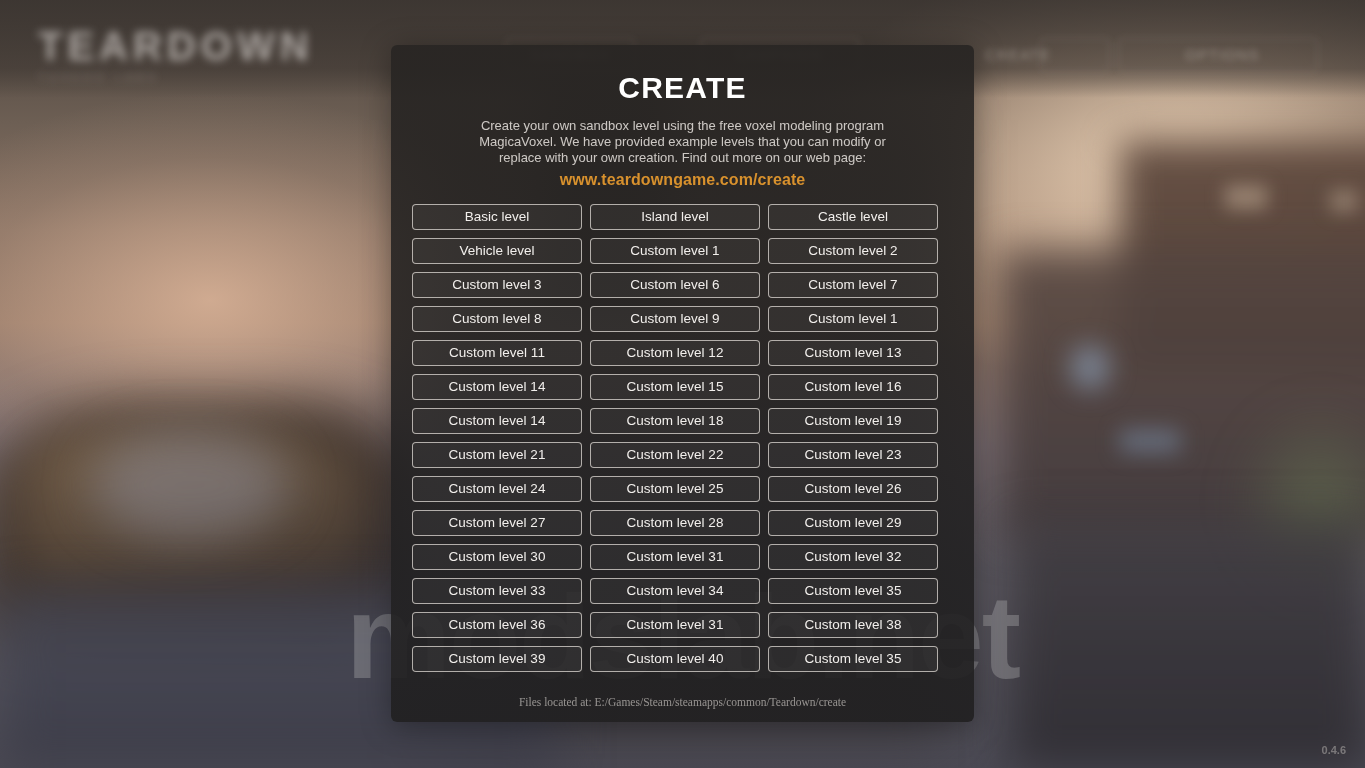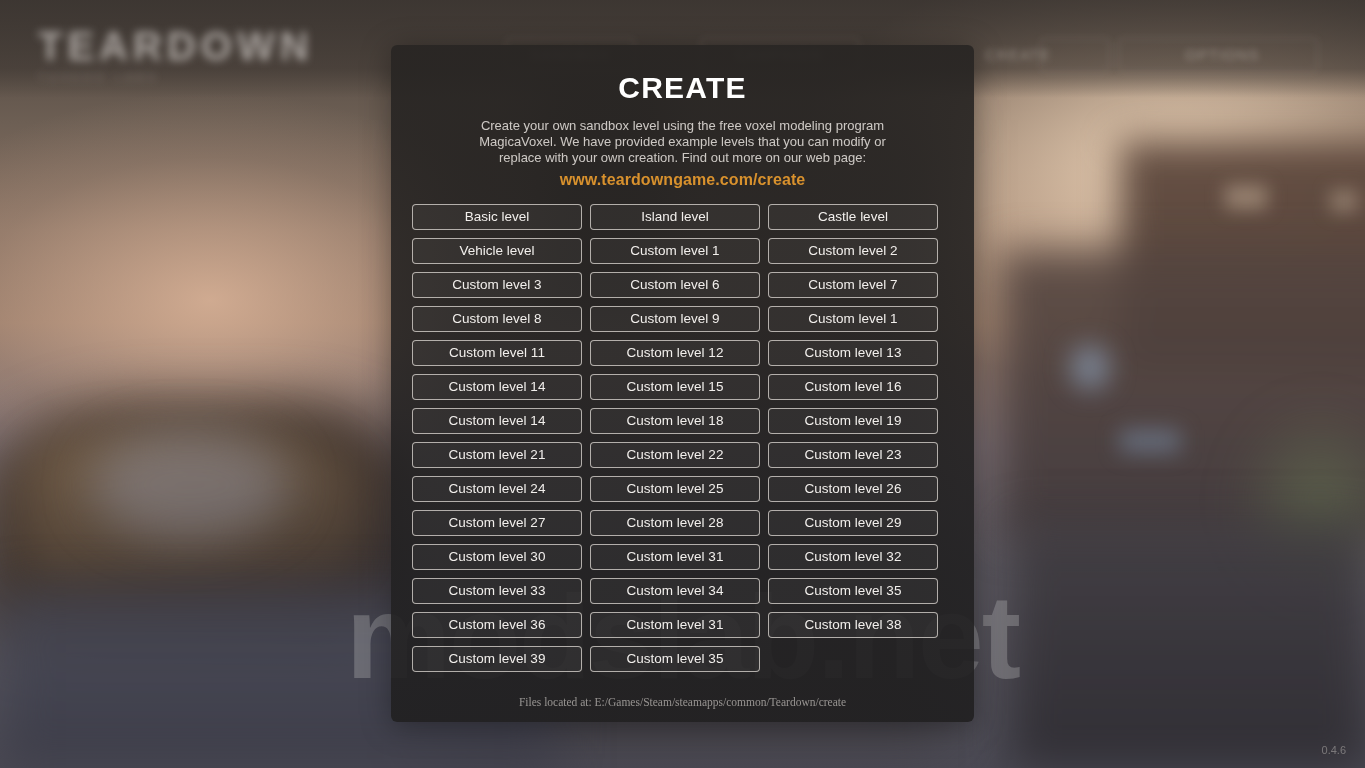--- a/index.html
+++ b/index.html
@@ -206,20 +206,21 @@
     font-size:11.5px;
     font-family:Liberation Serif, serif;
   }
 
   
   #version {
     position:absolute; right:19px; bottom:12px;
     color:rgba(205,200,196,0.45);
     font-size:11px;
     z-index:4;
+    font-weight:bold;
   }
 </style>
 </head>
 <body>
 
 <div id="bg">
   <div class="bglayer sky"></div>
   <div class="bglayer midhaze"></div>
   <div class="bglayer centercol"></div>
   <div class="bglayer leftbuild"></div>
@@ -294,19 +295,20 @@
       <div class="lvlbtn">Custom level 30</div>
       <div class="lvlbtn">Custom level 31</div>
       <div class="lvlbtn">Custom level 32</div>
       <div class="lvlbtn">Custom level 33</div>
       <div class="lvlbtn">Custom level 34</div>
       <div class="lvlbtn">Custom level 35</div>
       <div class="lvlbtn">Custom level 36</div>
       <div class="lvlbtn">Custom level 31</div>
       <div class="lvlbtn">Custom level 38</div>
       <div class="lvlbtn">Custom level 39</div>
+      <div class="lvlbtn">Custom level 40</div>
       <div class="lvlbtn">Custom level 35</div>
     </div>
 
   <div id="panel-footer">Files located at: E:/Games/Steam/steamapps/common/Teardown/create</div>
 </div>
 
 <div id="version">0.4.6</div>
 
 </body></html>

